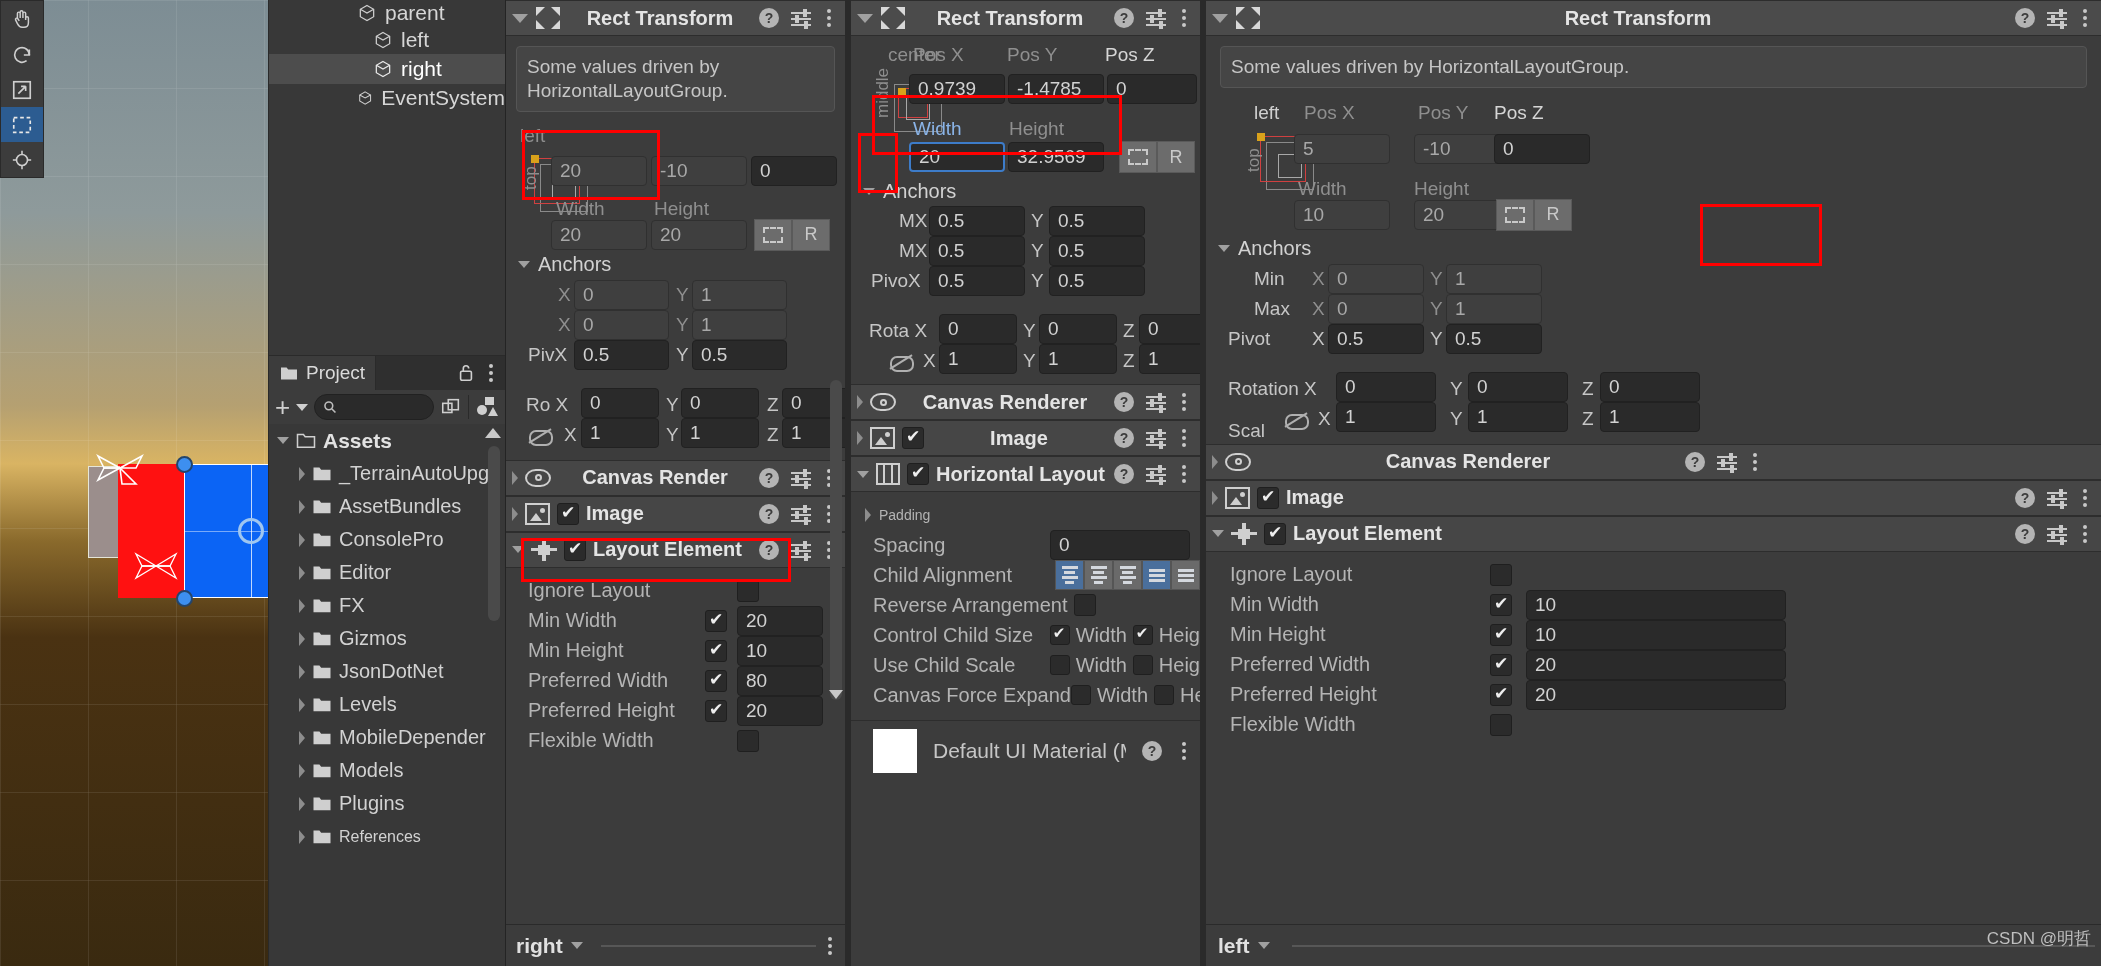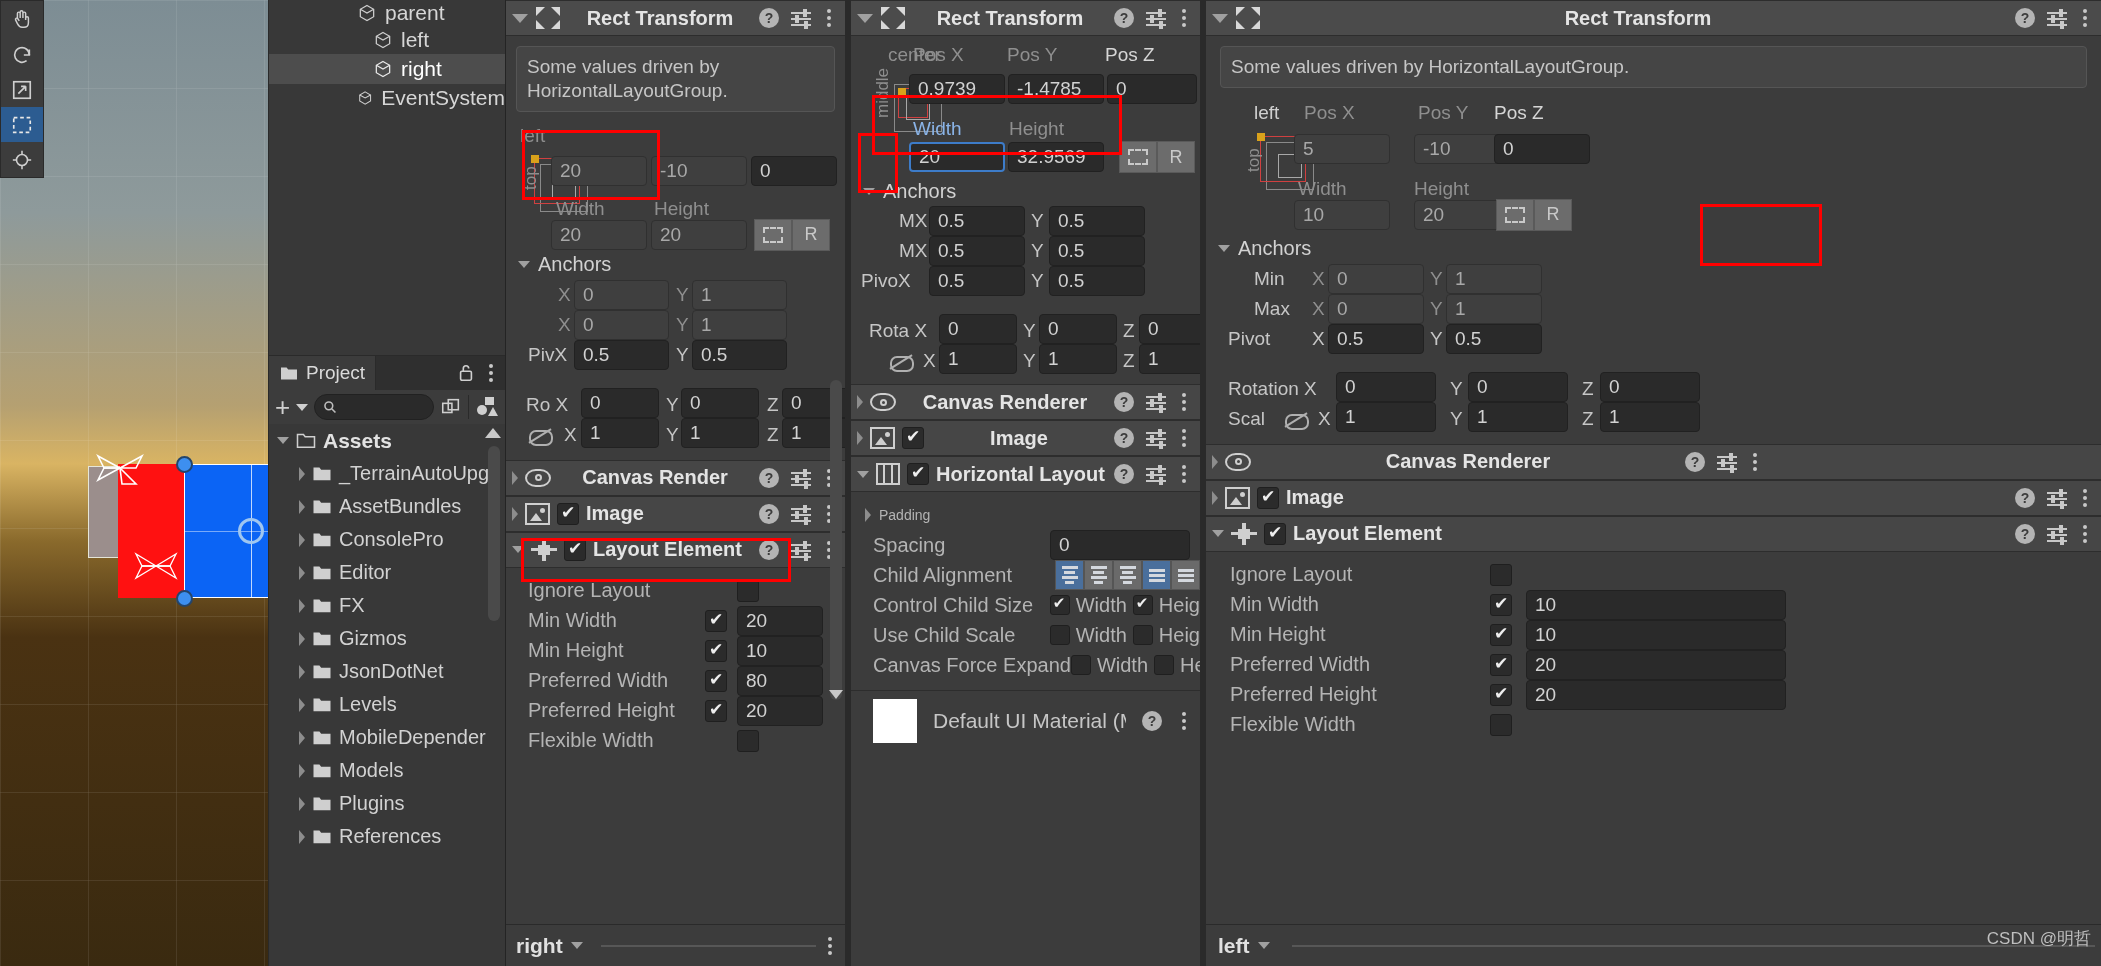--- a/index.html
+++ b/index.html
@@ -337,21 +337,21 @@
           <svg width="22" height="17" viewBox="0 0 24 20" fill="#cfcfcf">
             <path d="M2 3h7l2 2.5h11V18H2z"></path>
           </svg>
           <span style="font-size:20px;color:#d2d2d2;white-space:nowrap">Plugins</span>
         </div>
     <div class="row" style="height:33px;padding-left:30px;gap:6px;">
           <div class="tri right sm"></div>
           <svg width="22" height="17" viewBox="0 0 24 20" fill="#cfcfcf">
             <path d="M2 3h7l2 2.5h11V18H2z"></path>
           </svg>
-          <span style="font-size:20px;color:#d2d2d2;white-space:nowrap">References</span>
+          <span style="font-size:16px;color:#d2d2d2;white-space:nowrap">References</span>
         </div>
 
     <div style="position:absolute;right:4px;top:4px;width:0;height:0;border-left:8px solid transparent;border-right:8px solid transparent;border-bottom:10px solid #c9c9c9;"></div>
     <div class="vscroll" style="right:5px;top:22px;height:175px;"></div>
   </div>
 </div>
 
 <div class="panel" style="left:505px;top:0;width:340px;height:966px;background:#3c3c3c;border-left:1px solid #242424;">
 
   <div class="comp-header">
@@ -633,21 +633,21 @@
     <span class="lbl" style="position:absolute;left:48px;top:4px;color:#c6c6c6;">MX</span>
     <div class="field" style="position:absolute;left:78px;top:0;width:96px;">0.5</div>
     <span class="lbl" style="position:absolute;left:180px;top:4px;color:#c6c6c6;">Y</span>
     <div class="field" style="position:absolute;left:198px;top:0;width:96px;">0.5</div>
     <span class="lbl" style="position:absolute;left:48px;top:34px;color:#c6c6c6;">MX</span>
     <div class="field" style="position:absolute;left:78px;top:30px;width:96px;">0.5</div>
     <span class="lbl" style="position:absolute;left:180px;top:34px;color:#c6c6c6;">Y</span>
     <div class="field" style="position:absolute;left:198px;top:30px;width:96px;">0.5</div>
   </div>
   <div style="position:relative;height:38px;">
-    <span class="lbl" style="position:absolute;left:10px;top:4px;color:#c6c6c6;">PivoX</span>
+    <span class="lbl" style="position:absolute;left:20px;top:4px;color:#c6c6c6;">PivoX</span>
     <div class="field" style="position:absolute;left:78px;top:0;width:96px;">0.5</div>
     <span class="lbl" style="position:absolute;left:180px;top:4px;color:#c6c6c6;">Y</span>
     <div class="field" style="position:absolute;left:198px;top:0;width:96px;">0.5</div>
   </div>
   <div style="position:relative;height:72px;padding-top:10px;">
     <span class="lbl" style="position:absolute;left:18px;top:16px;color:#c6c6c6;">Rota X</span>
     <div class="field" style="position:absolute;left:88px;top:10px;width:78px;">0</div>
     <span class="lbl" style="position:absolute;left:172px;top:16px;color:#c6c6c6;">Y</span>
     <div class="field" style="position:absolute;left:188px;top:10px;width:78px;">0</div>
     <span class="lbl" style="position:absolute;left:272px;top:16px;color:#c6c6c6;">Z</span>
@@ -768,20 +768,24 @@
               <u style="width:16px"></u>
             </div>
         <div class="align-btn">
               <u style="width:16px"></u>
               <u style="width:16px"></u>
               <u style="width:16px"></u>
             </div>
       </div>
     </div>
     <div class="row" style="height:30px;padding-left:22px;">
+      <span class="lbl" style="font-size:20px;">Reverse Arrangement</span>
+      <div class="chk" style="margin-left:6px"></div>
+    </div>
+    <div class="row" style="height:30px;padding-left:22px;">
       <span class="lbl" style="flex:1;font-size:20px;">Control Child Size</span>
       <div class="chk sm on"></div>
       <span class="lbl" style="margin:0 6px;font-size:20px;">Width</span>
       <div class="chk sm on"></div>
       <span class="lbl" style="margin-left:6px;font-size:20px;">Heig</span>
     </div>
     <div class="row" style="height:30px;padding-left:22px;">
       <span class="lbl" style="flex:1;font-size:20px;">Use Child Scale</span>
       <div class="chk sm"></div>
       <span class="lbl" style="margin:0 6px;font-size:20px;">Width</span>
@@ -890,21 +894,21 @@
     <span class="lbl" style="position:absolute;left:224px;top:4px;color:#c6c6c6;">Y</span>
     <div class="field" style="position:absolute;left:240px;top:0;width:96px;">0.5</div>
   </div>
   <div style="position:relative;height:74px;padding-top:10px;">
     <span class="lbl" style="position:absolute;left:22px;top:16px;color:#c6c6c6;">Rotation X</span>
     <div class="field" style="position:absolute;left:130px;top:10px;width:100px;">0</div>
     <span class="lbl" style="position:absolute;left:244px;top:16px;color:#c6c6c6;">Y</span>
     <div class="field" style="position:absolute;left:262px;top:10px;width:100px;">0</div>
     <span class="lbl" style="position:absolute;left:376px;top:16px;color:#c6c6c6;">Z</span>
     <div class="field" style="position:absolute;left:394px;top:10px;width:100px;">0</div>
-    <span class="lbl" style="position:absolute;left:22px;top:46px;color:#c6c6c6;">Scal</span>
+    <span class="lbl" style="position:absolute;left:22px;top:58px;color:#c6c6c6;">Scal</span>
     <div class="linkoff" style="position:absolute;left:78px;top:48px;"></div>
     <span class="lbl" style="position:absolute;left:112px;top:46px;color:#c6c6c6;">X</span>
     <div class="field" style="position:absolute;left:130px;top:40px;width:100px;">1</div>
     <span class="lbl" style="position:absolute;left:244px;top:46px;color:#c6c6c6;">Y</span>
     <div class="field" style="position:absolute;left:262px;top:40px;width:100px;">1</div>
     <span class="lbl" style="position:absolute;left:376px;top:46px;color:#c6c6c6;">Z</span>
     <div class="field" style="position:absolute;left:394px;top:40px;width:100px;">1</div>
   </div>
 
   <div class="comp-header sub" style="margin-top:8px;">

